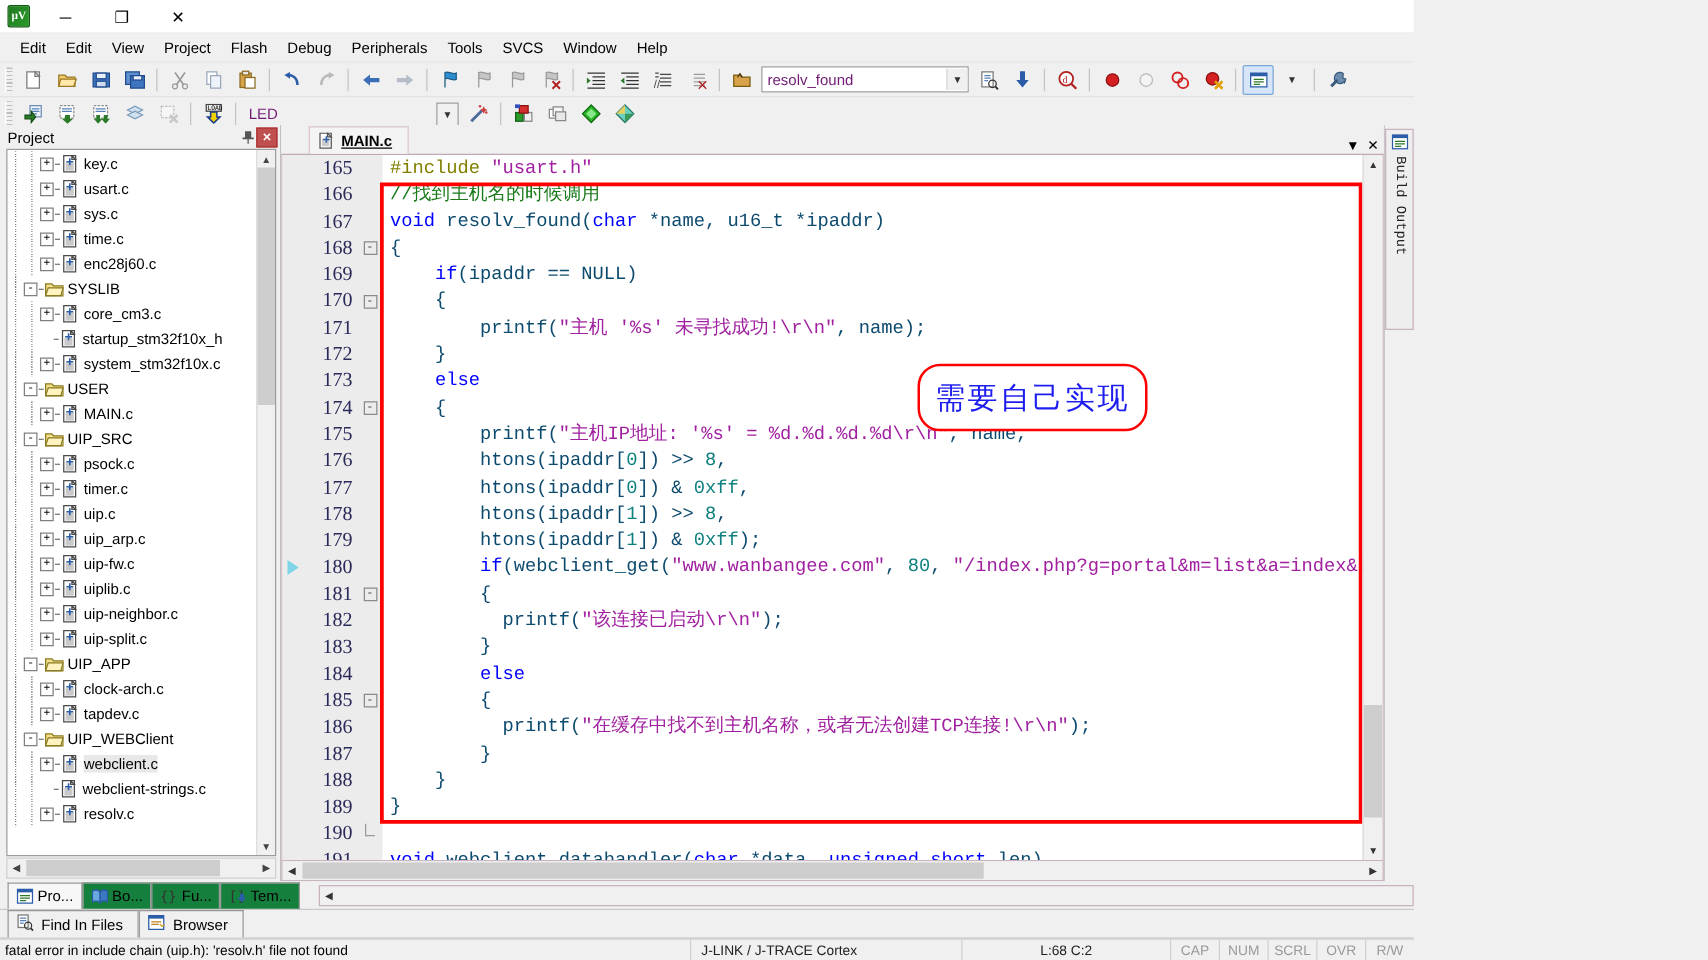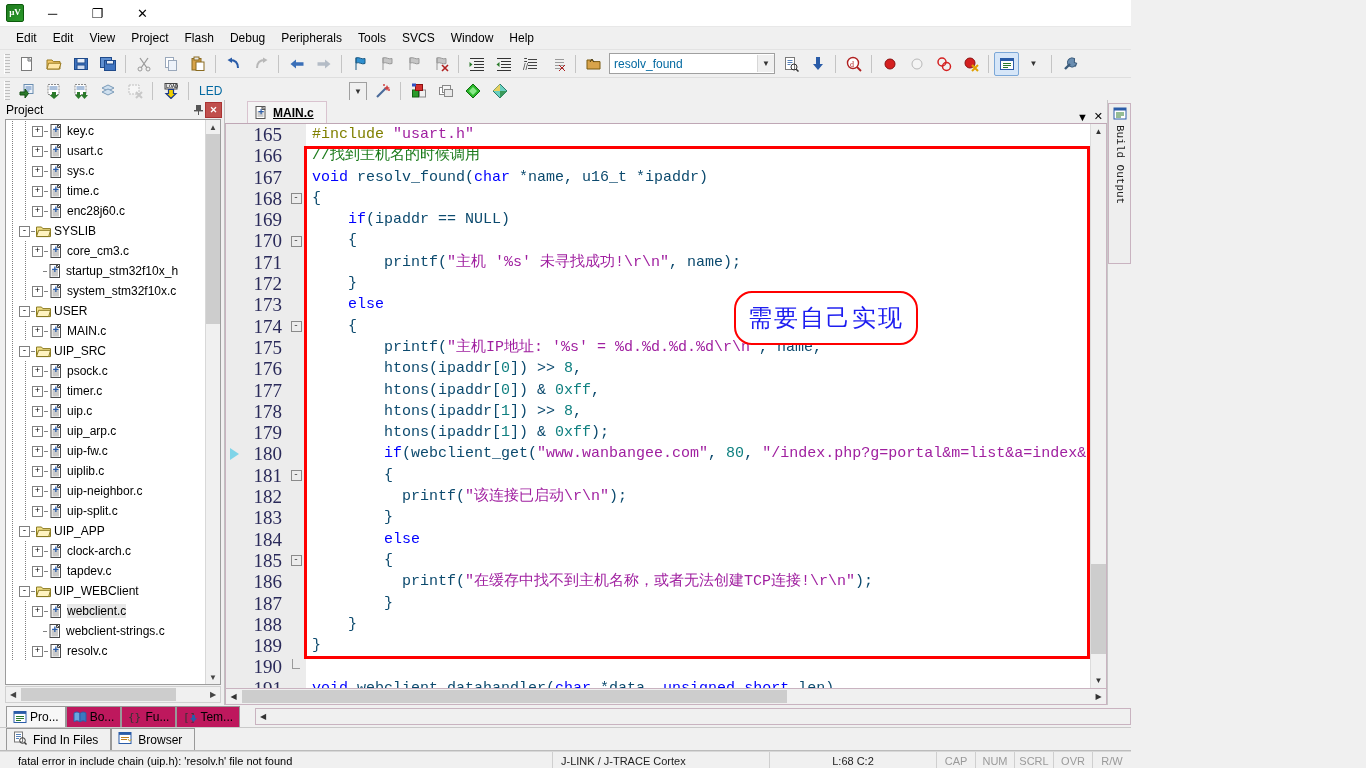--- a/index.html
+++ b/index.html
@@ -61,21 +61,21 @@
   .tsep { width:1px; height:18px; background:#c4c4c4; margin:0 4px; }
 
   
   .ic { position:relative; width:16px; height:16px; display:block; }
   .ic svg { display:block; }
 
   .combo {
     height:19px; min-width:150px; background:#fff; border:1px solid #a0a0a0;
     display:flex; align-items:center; font-size:12px; padding-left:4px; margin:0 2px;
   }
-  .combo .cval { flex:1; color:#0369a1; }
+  .combo .cval { flex:1; color:#701a75; }
   .combo .carrow {
     width:16px; height:17px; border-left:1px solid #d7d7d7; background:#f0f0f0;
     display:flex;align-items:center;justify-content:center; font-size:8px; color:#333;
   }
   .combo-file { width: 160px; }
   .combo-wide { width: 128px; }
 
   
   .main {
     position:absolute; top:100px; left:0; right:0; bottom:63px;
@@ -177,21 +177,21 @@
     position:relative;
     font-family:"Liberation Mono","DejaVu Sans Mono",monospace;
     font-size:15px; line-height:21.3px; white-space:pre;
   }
   .gutter-bg {
     position:absolute; left:0; top:0; width:80px; bottom:0; background:#ececec;
   }
   .ln-row { position:relative; height:21.3px; display:flex; align-items:center; }
   .ln-num {
     width:56px; text-align:right; color:#2a2a5a; flex:none;
-    font-family:"Liberation Serif","DejaVu Serif",serif; font-size:19px; padding-right:4px;
+    font-family:"Liberation Serif","DejaVu Serif",serif; font-size:16px; padding-right:4px;
   }
   .ln-fold {
     width:20px; flex:none; display:flex; align-items:center; justify-content:center;
     font-size:10px; color:#555;
   }
   .foldbox {
     width:9px;height:9px;border:1px solid #8a8a8a;background:#ececec;
     display:flex;align-items:center;justify-content:center;
     font-size:9px;line-height:7px;color:#333;font-family:"Liberation Mono",monospace;
   }
@@ -246,21 +246,21 @@
   }
 
   
   .bottom { position:absolute; left:0; right:0; bottom:0; height:63px; background:#f0f0f0; }
   .btabs-row {
     height:22px; display:flex; align-items:flex-end; padding-left:6px;
     border-bottom:1px solid #c9c9c9; position:relative;
   }
   .btab {
     height:20px; display:flex; align-items:center; gap:3px; padding:0 6px;
-    font-size:12px; background:#be185d; border-top:1px solid #999;
+    font-size:12px; background:#15803d; border-top:1px solid #999;
     border-left:1px solid #999; border-right:1px solid #999;
   }
   .btab.sel { background:#f7f7f7; }
   .btab .bi { width:14px;height:14px; }
   .btabs-row .hs {
     position:absolute; left:255px; right:0px; bottom:2px; height:15px;
     background:#f0f0f0; border:1px solid #c9b3c0; display:flex; align-items:center;
   }
   .btabs-row .hs .harrow { width:14px;height:13px;display:flex;align-items:center;justify-content:center;font-size:8px;color:#333;}
   .btabs-row .hs .hthumb { flex:1; margin:1px 0; background:#cdcdcd; }
@@ -271,21 +271,21 @@
   }
   .btab2 {
     height:21px; display:flex; align-items:center; gap:6px; padding:0 12px 0 6px;
     font-size:12px; background:#f0f0f0; border-top:1px solid #999;
     border-left:1px solid #999; border-right:1px solid #999;
   }
   .statusbar {
     height:18px; display:flex; align-items:center; font-size:11px; color:#000;
     background:#f0f0f0; border-top:1px solid #d7d7d7;
   }
-  .statusbar .st-msg { padding-left:18px; flex:none; }
+  .statusbar .st-msg { padding-left:4px; flex:none; }
   .statusbar .st-spacer { flex:1; }
   .statusbar .st-cell {
     padding:0 8px; height:18px; display:flex; align-items:center;
     border-left:1px solid #cfcfcf; color:#222;
   }
   .statusbar .st-flag {
     width:38px; text-align:center; color:#9a9a9a; border-left:1px solid #cfcfcf; height:18px;
     display:flex;align-items:center;justify-content:center;
   }
 </style>

